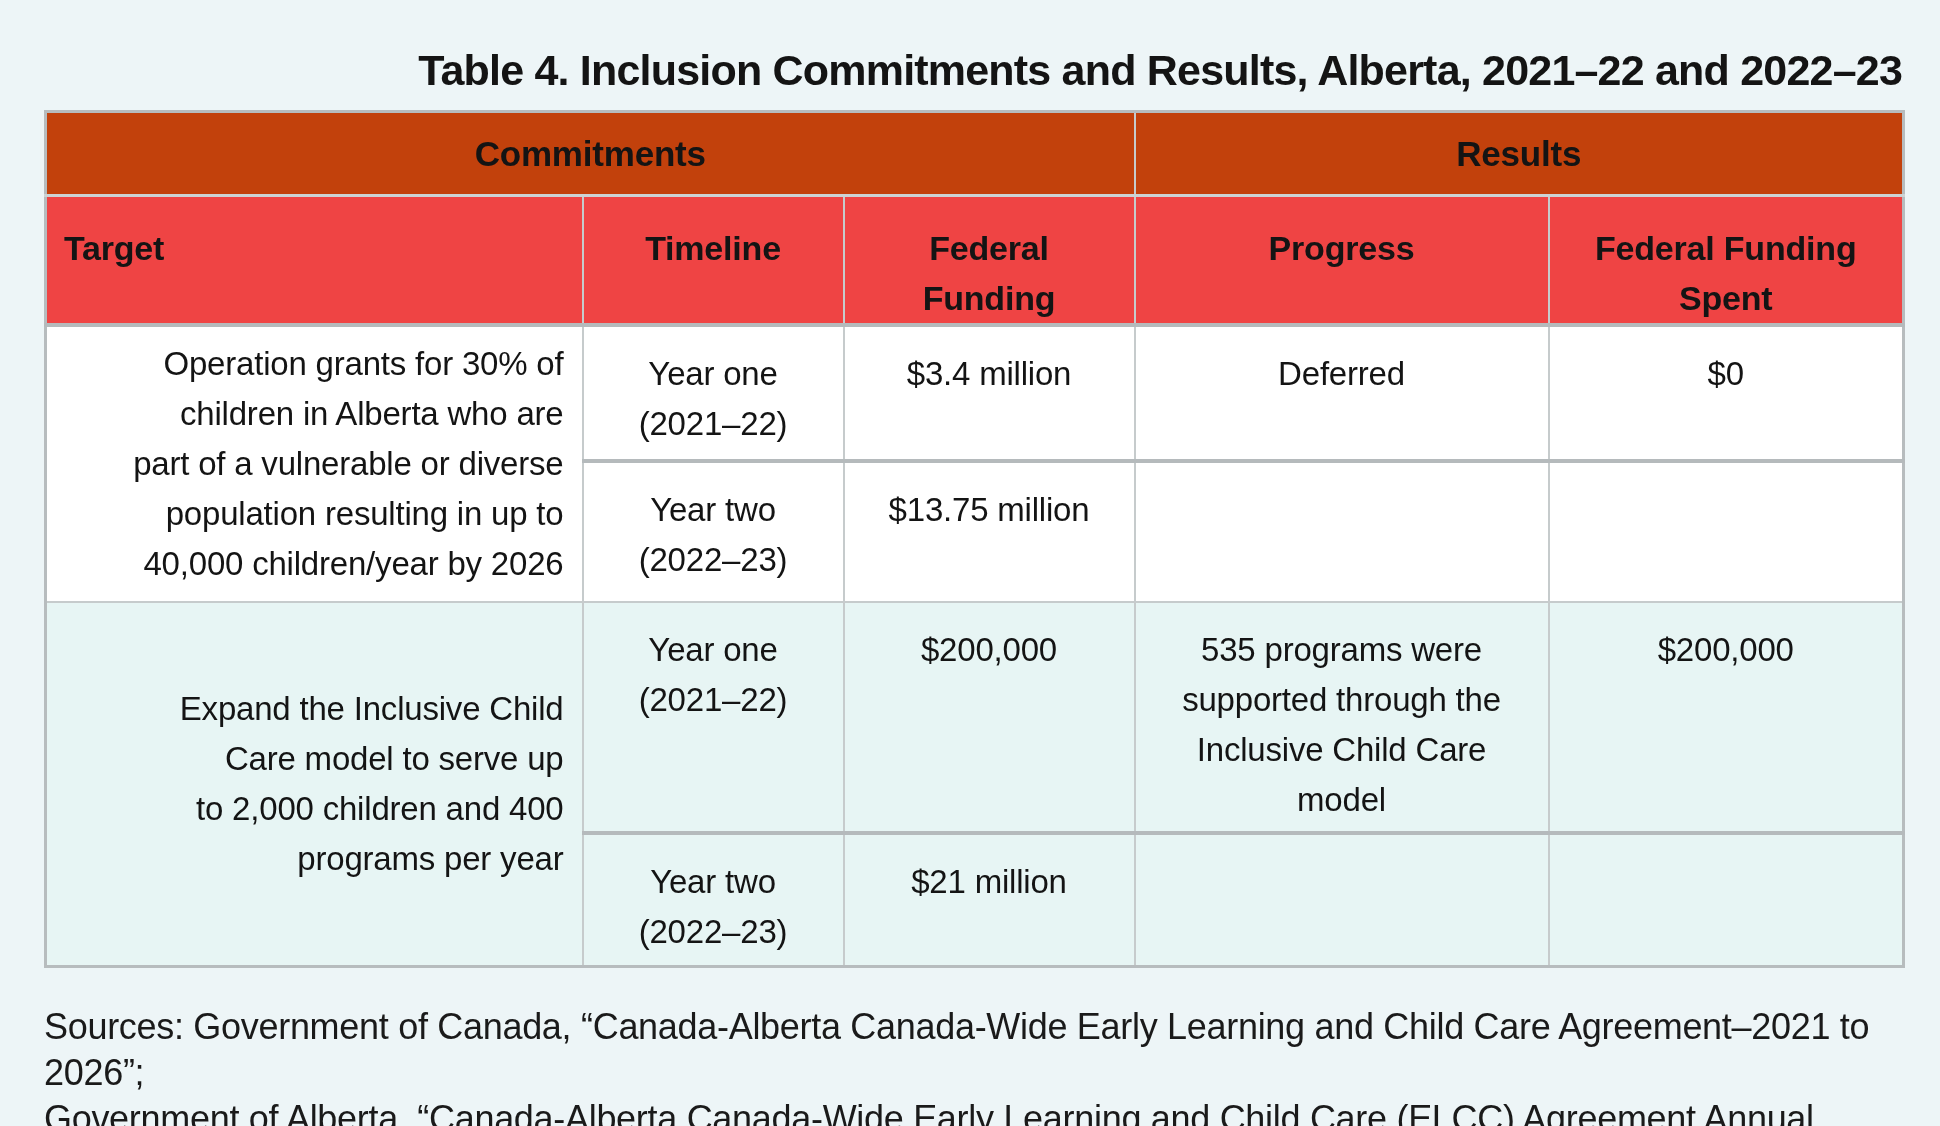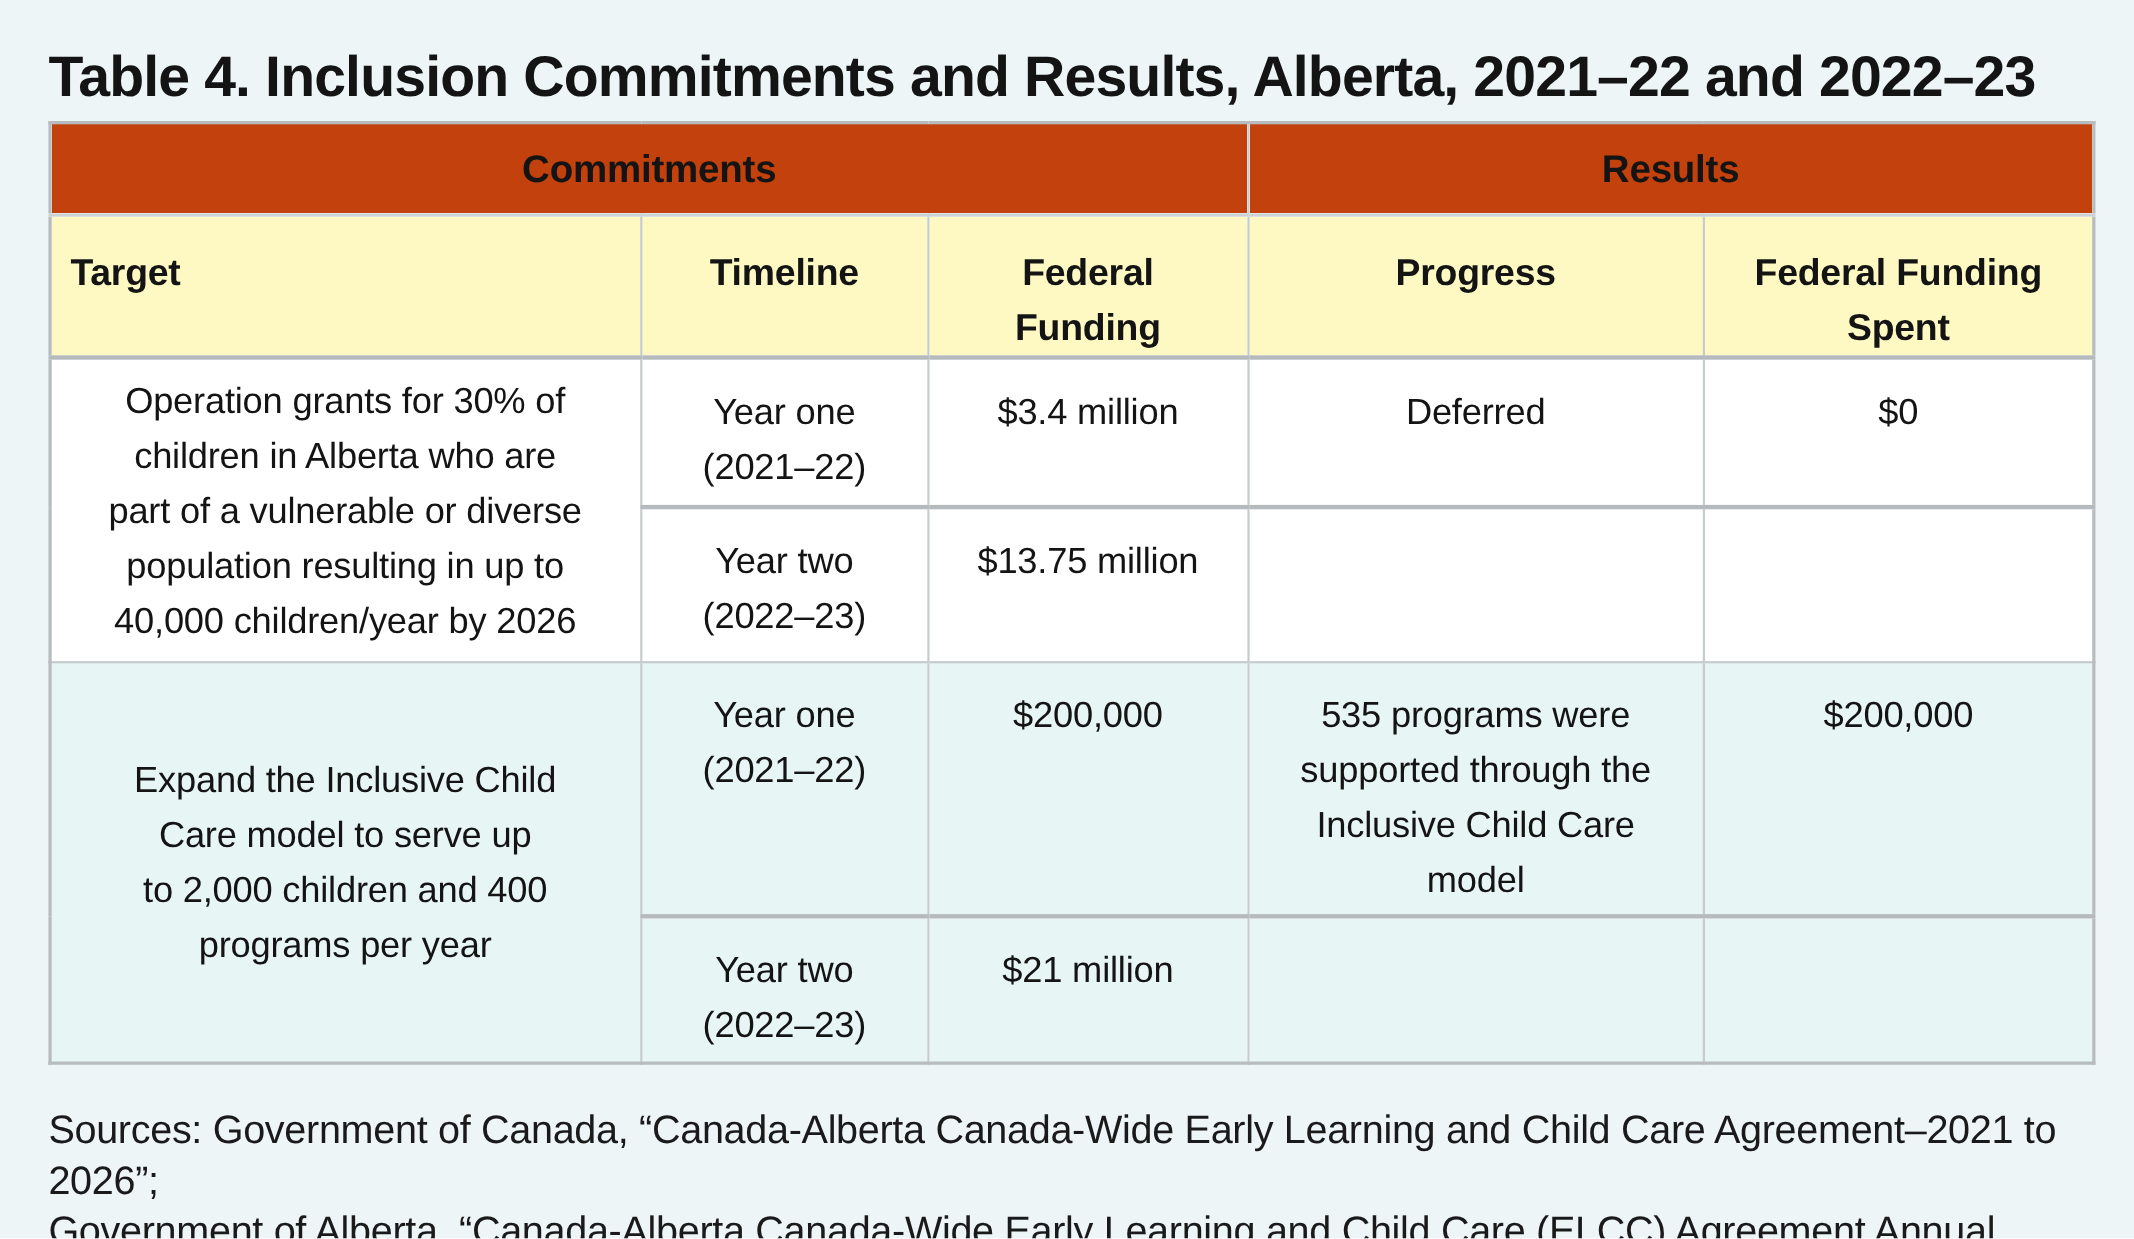--- a/index.html
+++ b/index.html
@@ -9,26 +9,27 @@
     height: 1126px;
     box-sizing: border-box;
     background: #edf5f7;
     font-family: "Liberation Sans", sans-serif;
     color: #141414;
     padding: 46px 38px 0 44px;
     overflow: hidden;
     letter-spacing: -0.2px;
   }
   .title {
-    font-size: 52px;
+    font-size: 43px;
     font-weight: 700;
     letter-spacing: -0.8px;
     margin: 0 0 16px 0;
     line-height: 48px;
     white-space: nowrap;
+    text-align: right;
   }
   table.grid {
     border-collapse: collapse;
     table-layout: fixed;
     width: 1858px;
     border: 3px solid #b7bcbe;
     background: #ffffff;
   }
   .grid th, .grid td {
     border: 2px solid #c6cbcc;
@@ -41,40 +42,40 @@
   tr.group-row th {
     background: #c2410c;
     font-size: 35px;
     font-weight: 700;
     text-align: center;
     vertical-align: middle;
     border-bottom: 3px solid #cdd3d4;
   }
   tr.colhead-row { height: 128px; }
   tr.colhead-row th {
-    background: #fef9c3;
+    background: #ef4444;
     font-size: 34px;
     font-weight: 700;
     line-height: 50px;
     vertical-align: top;
     padding-top: 26px;
     text-align: center;
     border-bottom: 4px solid #b5babc;
   }
   tr.colhead-row th.left { text-align: left; padding-left: 17px; }
   .grid td {
     font-size: 33px;
     font-weight: 400;
     line-height: 50px;
     text-align: center;
     vertical-align: top;
     padding-top: 22px;
   }
   td.target-cell {
-    text-align: center;
+    text-align: right;
     vertical-align: middle;
     padding: 8px 18px 8px 17px;
   }
   tr.r1a { height: 136px; }
   tr.r1b { height: 141px; }
   tr.r2a { height: 231px; }
   tr.r2b { height: 133px; }
   tr.row-white td { background: #ffffff; }
   tr.row-mint td { background: #e7f5f4; }
   tr.sub td { border-top: 4px solid #b5babc; text-align: center; }

